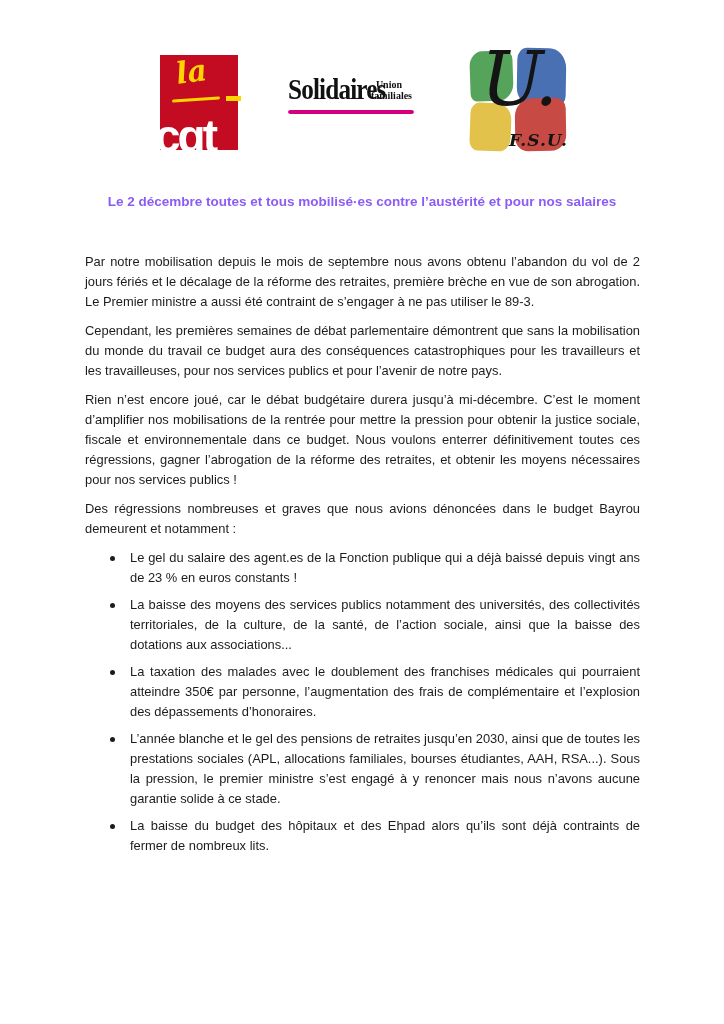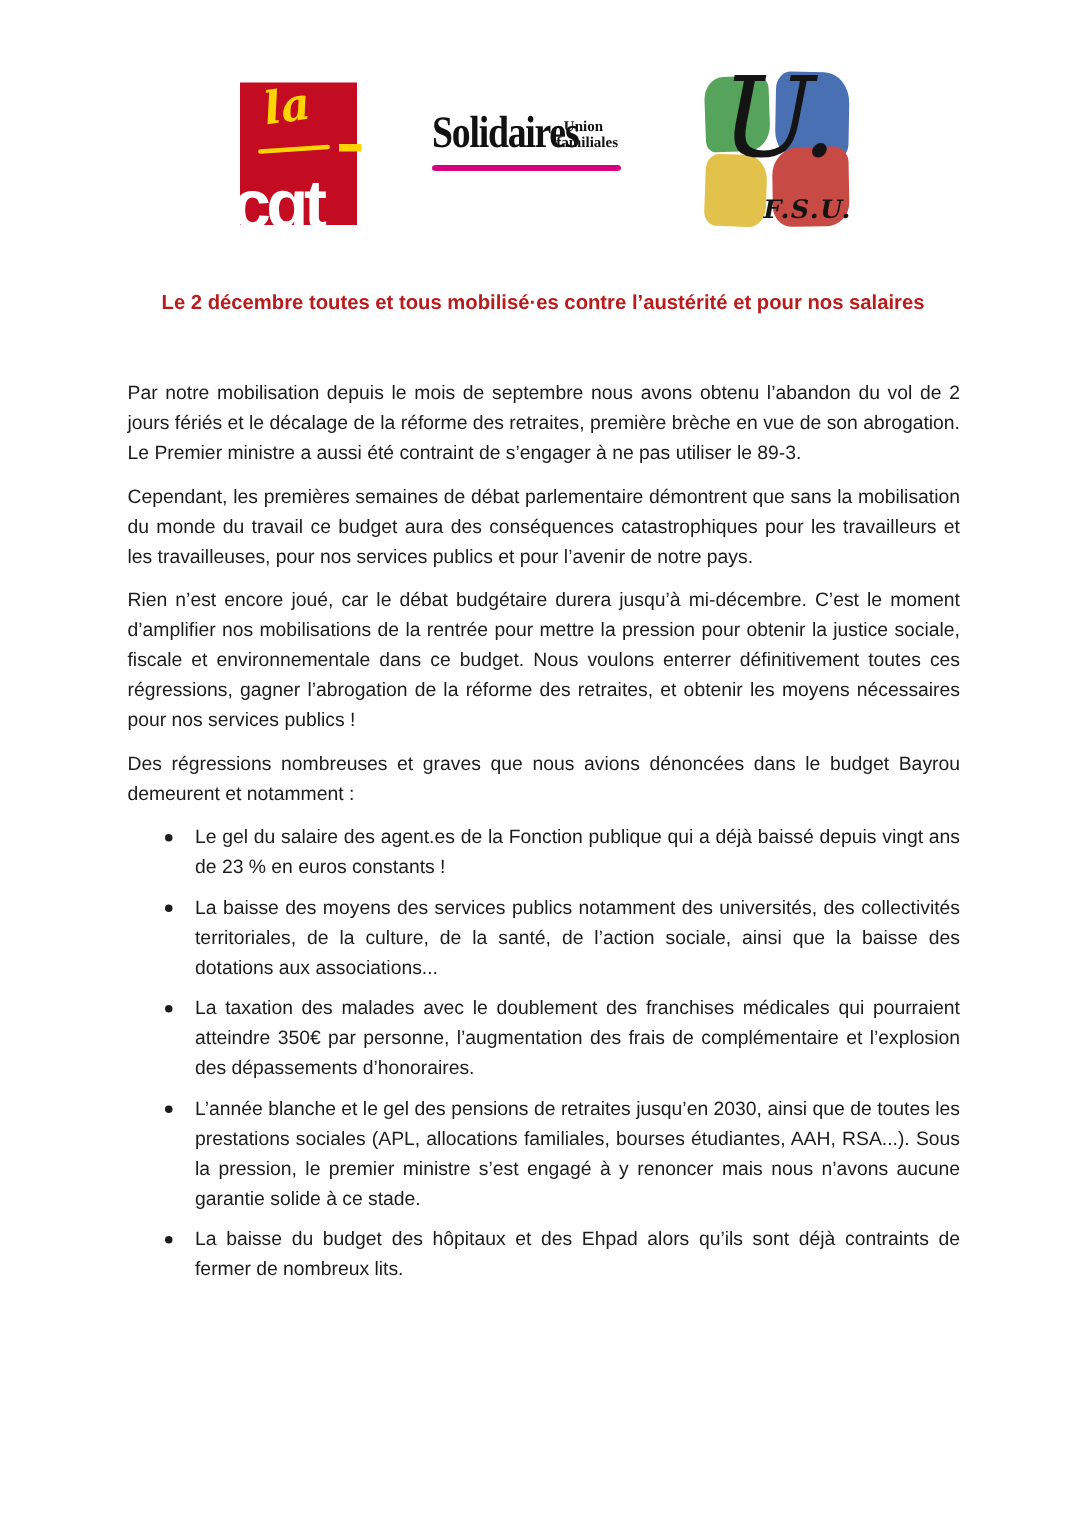--- a/index.html
+++ b/index.html
@@ -46,21 +46,21 @@
     font-size:74px;line-height:1.25;color:#141414;letter-spacing:-2px;
   }
   .fsu-caption{
     position:absolute;left:0;top:82px;width:100%;text-align:right;font-family:"DejaVu Serif",serif;
     font-style:italic;font-weight:bold;font-size:17px;color:#141414;letter-spacing:1px;
   }
 
   
   .doc-title{
     position:absolute;top:194px;left:0;width:724px;margin:0;text-align:center;
-    font-size:13.5px;font-weight:bold;color:#b91c1c;
+    font-size:13.5px;font-weight:bold;color:#8b5cf6;
   }
 
   
   .doc-body{position:absolute;top:252px;left:85px;width:555px;font-size:12.9px;line-height:20px;color:#1c1c1c;}
   .doc-body p{margin:0 0 9px 0;text-align:justify;}
   ul.bullets{list-style:none;margin:4px 0 0 0;padding:0;}
   ul.bullets li{
     position:relative;padding-left:45px;margin:0 0 7px 0;text-align:justify;
   }
   ul.bullets li .dot{

